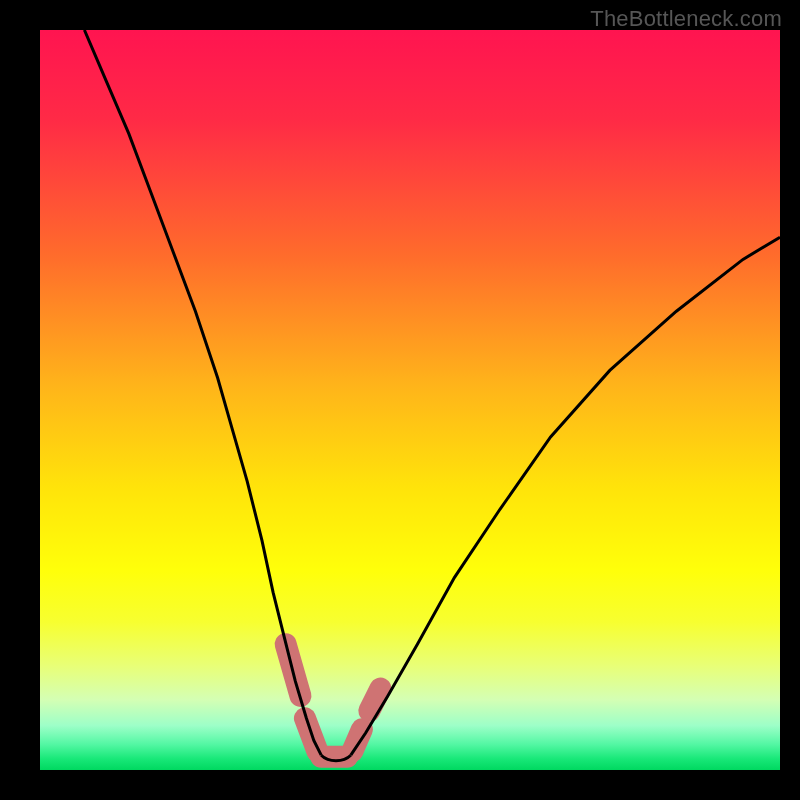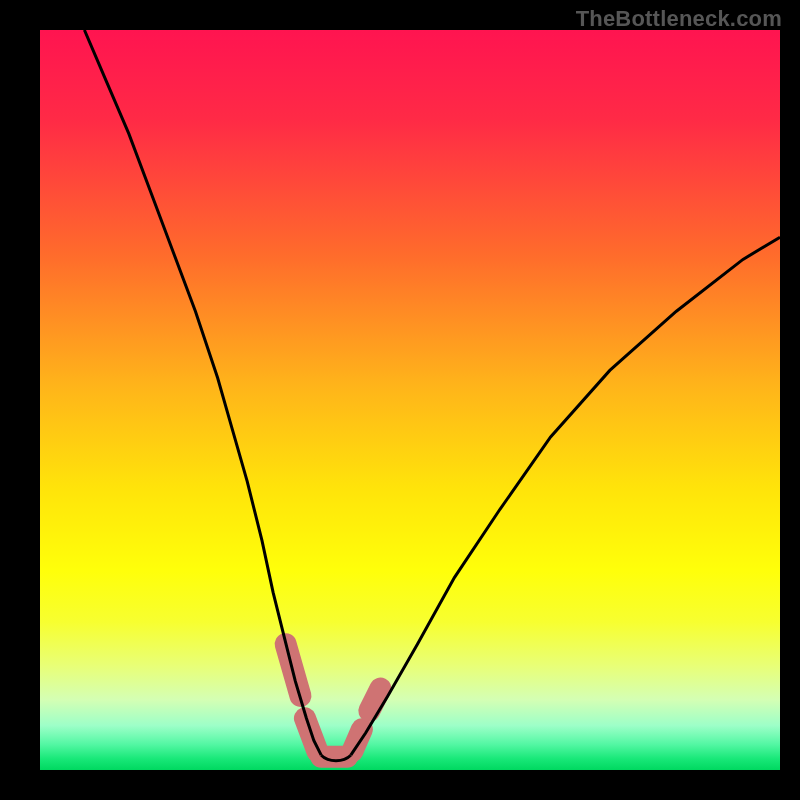--- a/index.html
+++ b/index.html
@@ -10,21 +10,20 @@
     background: #000;
     overflow: hidden;
   }
   .frame {
     position: absolute;
     left: 0;
     top: 0;
     width: 800px;
     height: 800px;
     background: #000;
-    font-weight: bold;
   }
   .plot-area {
     position: absolute;
     left: 40px;
     top: 30px;
     width: 740px;
     height: 740px;
     overflow: hidden;
   }
   .attribution {

